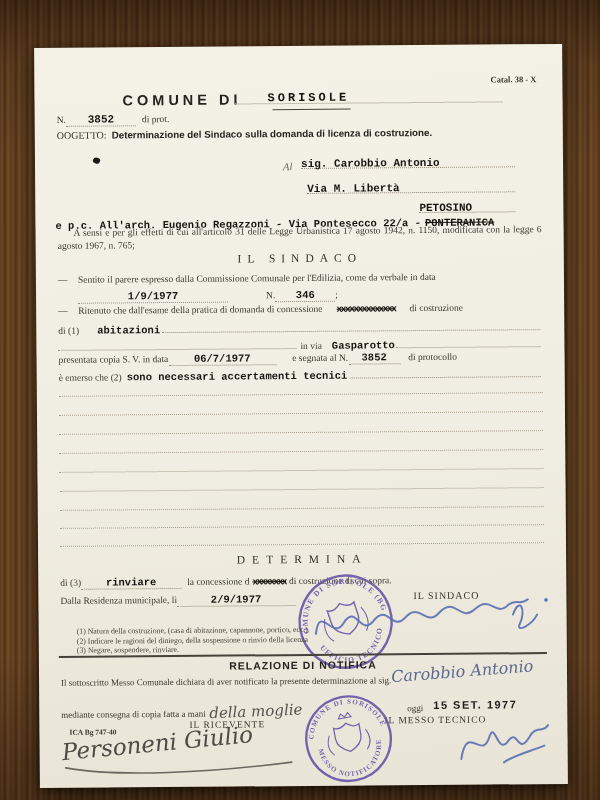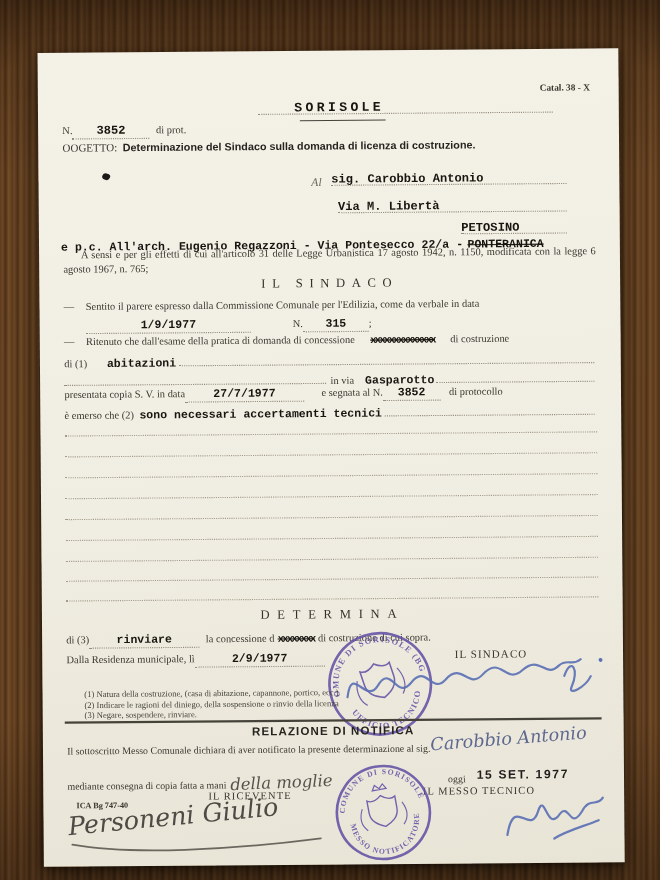--- a/index.html
+++ b/index.html
@@ -38,20 +38,21 @@
 </style>
 </head>
 <body>
 
 <div class="photo">
   <div class="paper">
 
     <div class="abs serif small" style="top:30px;right:26px;font-weight:bold;">Catal. 38 - X</div>
 
     <div class="abs" style="top:44px;left:88px;right:40px;height:18px;">
+      <span class="boldsans" style="font-size:14.5px;letter-spacing:4px;">COMUNE DI</span>
       <span class="abs" style="left:112px;right:20px;top:13px;border-bottom:1px dotted #948d7d;"></span>
       <span class="typed abs" style="left:145px;top:1px;font-size:12px;letter-spacing:3px;">SORISOLE</span>
       <span class="abs" style="left:150px;top:19px;width:78px;border-bottom:1.5px solid #45423a;"></span>
     </div>
 
     <div class="row" style="top:66px;">
       <span class="serif">N.</span>
       <span class="dotseg" style="width:70px;">
         <span class="typed" style="font-size:11px;">3852</span>
       </span>
@@ -90,21 +91,21 @@
       <span class="serif dash">—</span>
       <span class="serif just" style="flex:1;">Sentito il parere espresso dalla Commissione Comunale per l'Edilizia, come da verbale in data</span>
     </div>
     <div class="row" style="top:243px;">
       <span class="dash"></span>
       <span class="dotseg" style="width:150px;">
         <span class="typed">1/9/1977</span>
       </span>
       <span class="serif" style="margin-left:38px;">N.</span>
       <span class="dotseg" style="width:60px;">
-        <span class="typed">315</span>
+        <span class="typed">346</span>
       </span>
       <span class="serif">;</span>
     </div>
 
     <div class="row" style="top:258px;">
       <span class="serif dash">—</span>
       <span class="serif">Ritenuto che dall'esame della pratica di domanda di concessione</span>
       <span class="typed xstruck" style="font-size:9.5px;margin:0 14px;">xxxxxxxxxxxxxx</span>
       <span class="serif">di costruzione</span>
     </div>
@@ -115,21 +116,21 @@
     </div>
     <div class="row" style="top:291px;">
       <span class="dotseg" style="width:238px;"></span>
       <span class="serif" style="margin-left:4px;">in via</span>
       <span class="typed" style="margin-left:10px;">Gasparotto</span>
       <span class="dotfill"></span>
     </div>
     <div class="row" style="top:306px;">
       <span class="serif">presentata copia S. V. in data</span>
       <span class="dotseg" style="width:108px;">
-        <span class="typed">27/7/1977</span>
+        <span class="typed">06/7/1977</span>
       </span>
       <span class="serif" style="margin-left:16px;">e segnata al N.</span>
       <span class="dotseg" style="width:52px;">
         <span class="typed">3852</span>
       </span>
       <span class="serif" style="margin-left:8px;">di protocollo</span>
     </div>
     <div class="row" style="top:321px;">
       <span class="serif">è emerso che (2)</span>
       <span class="typed" style="margin-left:5px;">sono necessari accertamenti tecnici</span>

